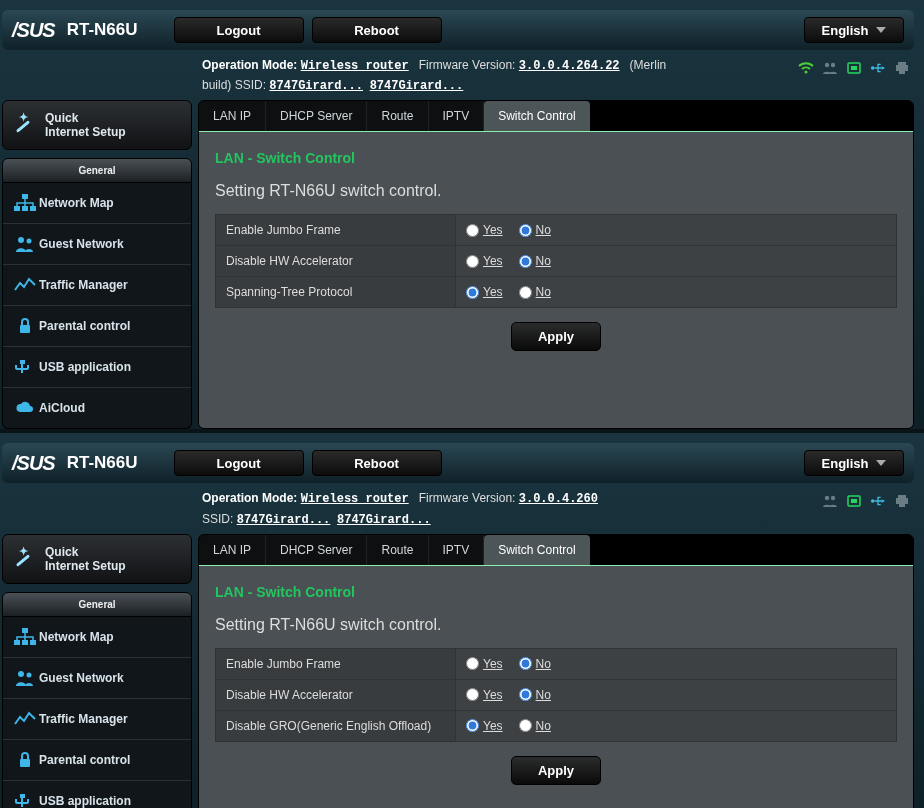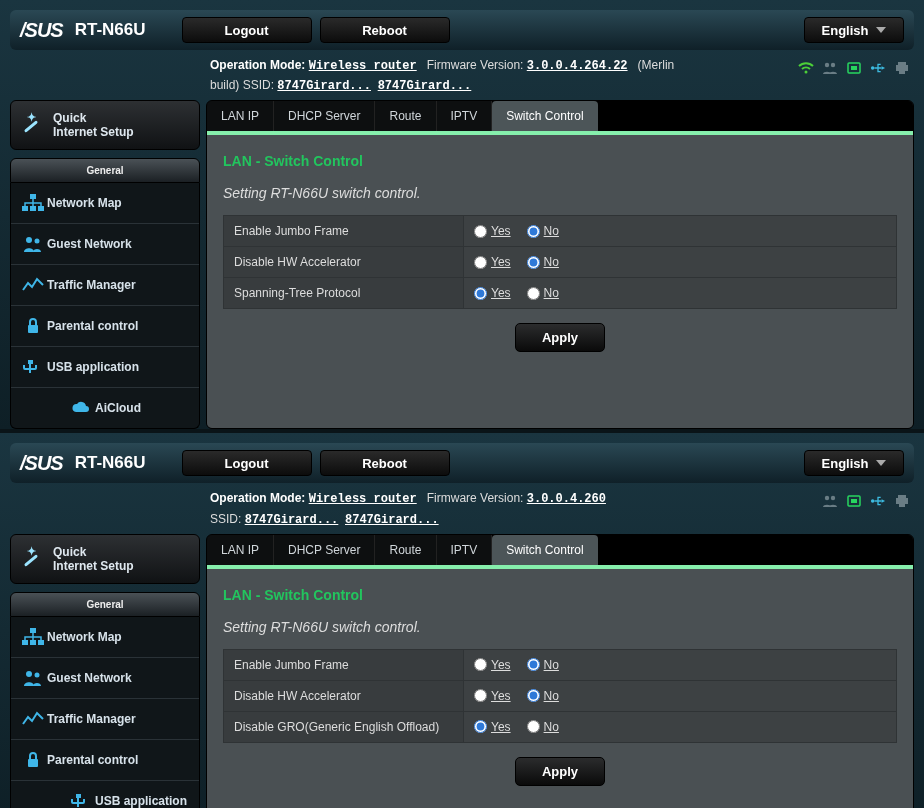--- a/index.html
+++ b/index.html
@@ -7,21 +7,21 @@
     font-family: Arial, Helvetica, sans-serif;
     background: #13272f;
     color: #ddd;
     font-size: 12px;
     width: 924px;
   }
   .panel {
     width: 924px;
     background: linear-gradient(to bottom, #1a3540 0%, #0e1f26 100%);
     position: relative;
-    padding: 10px 10px 0 10px;
+    padding: 10px 10px 0 2px;
   }
   .topbar {
     height: 40px;
     display: flex;
     align-items: center;
     gap: 8px;
     background: linear-gradient(to bottom, #2a4854 0%, #0f2028 100%);
     border-radius: 6px;
     padding: 0 10px;
   }
@@ -157,37 +157,37 @@
     display:flex;
     align-items:center;
     gap:2px;
     padding: 10px 10px;
     border-bottom:1px solid #2a3237;
     color:#d7e2ea;
     font-weight:bold;
     font-size:12px;
     cursor:pointer;
   }
-  .menu-item:last-child { border-bottom:none;margin-left:48px; }
+  .menu-item:last-child { border-bottom:none; }
   .mi-icon { width:24px; height:20px; color:#3fb6e8; display:flex; align-items:center; justify-content:center; }
 
   .content {
     flex: 1;
     background: #1c1f21;
     border-radius: 6px;
     border:1px solid #000;
     display:flex;
     flex-direction:column;
     overflow:hidden;
   }
   .tabs {
     display:flex;
     background: #000;
     padding: 0;
-    border-bottom:4px solid #86efac;
+    border-bottom:1px solid #86efac;
   }
   .tab {
     padding: 8px 14px;
     color:#d0d6da;
     font-size:12px;
     cursor:pointer;
     background:#0d0f10;
     border-right:1px solid #222;
   }
   .tab.active {
@@ -203,23 +203,22 @@
     flex:1;
   }
   .page-title {
     color:#22c55e;
     font-weight:bold;
     font-size:14px;
     margin-bottom:16px;
   }
   .page-desc {
     color:#ddd;
-    font-size:14px;
+    font-size:16px;
     margin-bottom:14px;
-    font-style:italic;
   }
   table.settings {
     width:100%;
     border-collapse:collapse;
     border:1px solid #2e3335;
     background:#3d4143;
   }
   table.settings td {
     border:1px solid #2f3335;
     padding:8px 10px;

